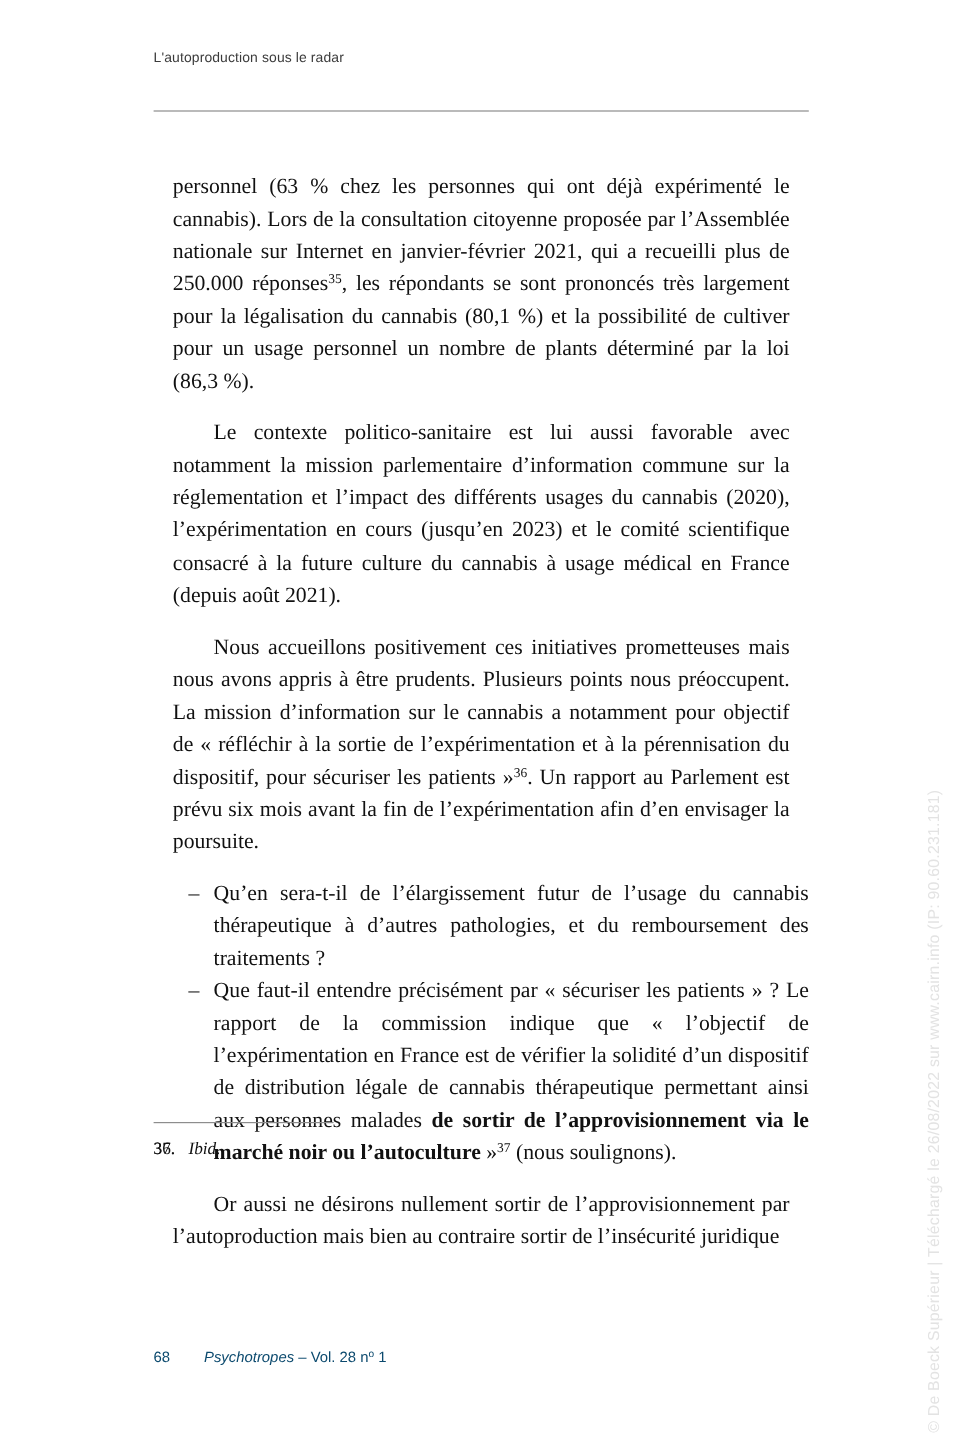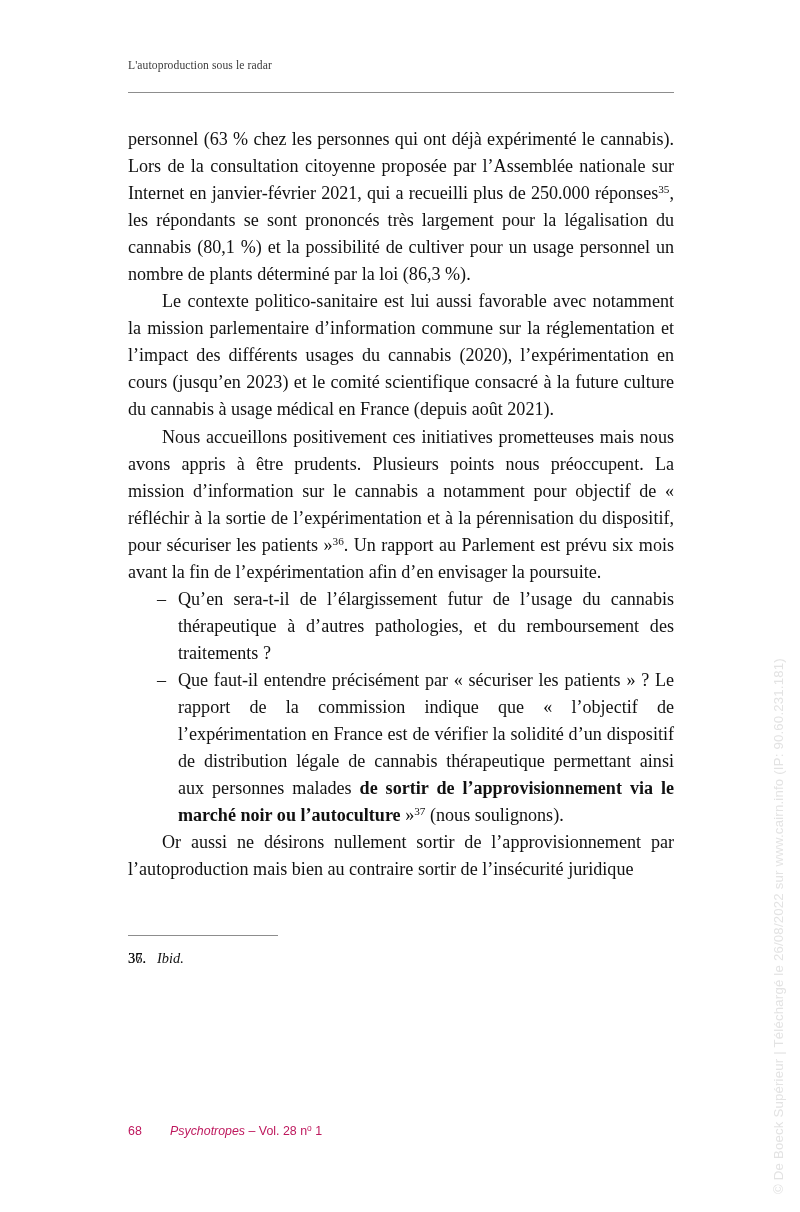--- a/index.html
+++ b/index.html
@@ -21,23 +21,23 @@
     left: 0; top: 0;
     width: 800px;
     height: 1212px;
     background: #ffffff;
   }
 
   
   .running-head {
     position: absolute;
     left: 128px;
-    top: 59px;
-    width: 546px;
-    font-family: Liberation Serif, serif;
+    top: 42px;
+    width: 546px;
+    font-family: Liberation Sans, sans-serif;
     font-size: 11.6px;
     letter-spacing: 0.1px;
     color: #3b3b3b;
   }
   .head-rule {
     position: absolute;
     left: 128px;
     top: 92px;
     width: 546px;
     height: 1px;
@@ -49,21 +49,21 @@
     position: absolute;
     left: 128px;
     top: 126px;
     width: 546px;
   }
   .para {
     font-size: 18.1px;
     line-height: 27.05px;
     text-align: justify;
     text-justify: inter-word;
-    margin: 0;
+    margin: 16px;
     hyphens: manual;
   }
   .para.indent { text-indent: 34px; }
 
   sup.fn {
     font-size: 0.62em;
     vertical-align: 0.52em;
     line-height: 0;
   }
 
@@ -127,21 +127,21 @@
   .fn-item i { font-style: italic; }
 
   
   .footer {
     position: absolute;
     left: 128px;
     top: 1124px;
     width: 546px;
     font-family: "Liberation Sans", sans-serif;
     font-size: 12.4px;
-    color: #be185d;
+    color: #0c4a6e;
     white-space: nowrap;
   }
   .footer .pgnum {
     display: inline-block;
     width: 42px;
   }
   .footer .jtitle { font-style: italic; }
   .footer sup {
     font-size: 0.68em;
     vertical-align: 0.45em;

